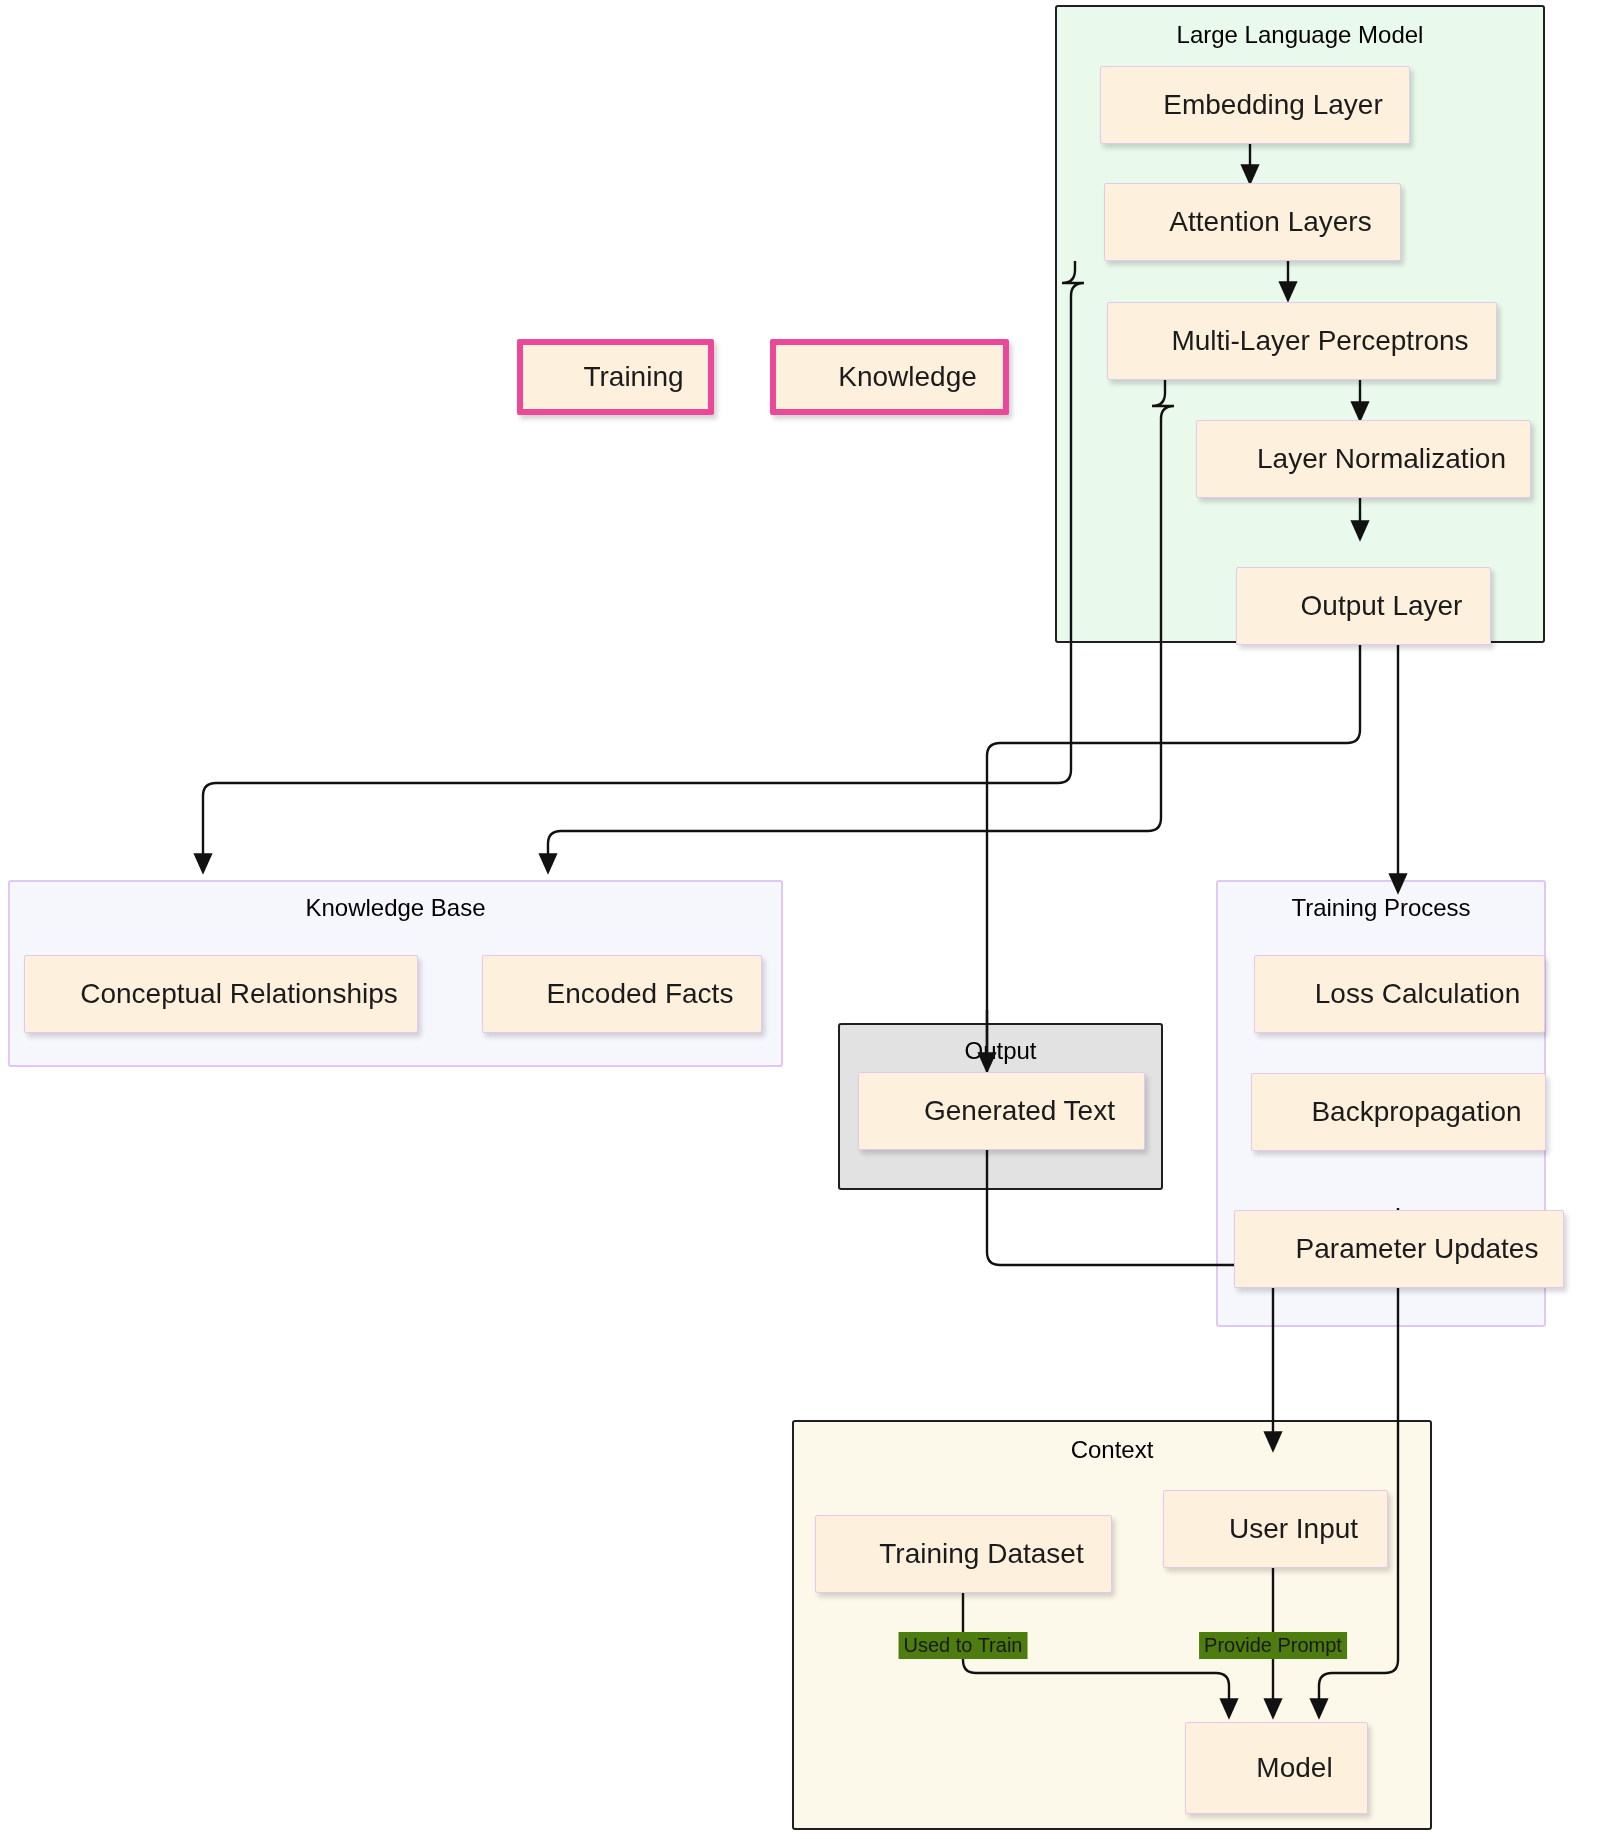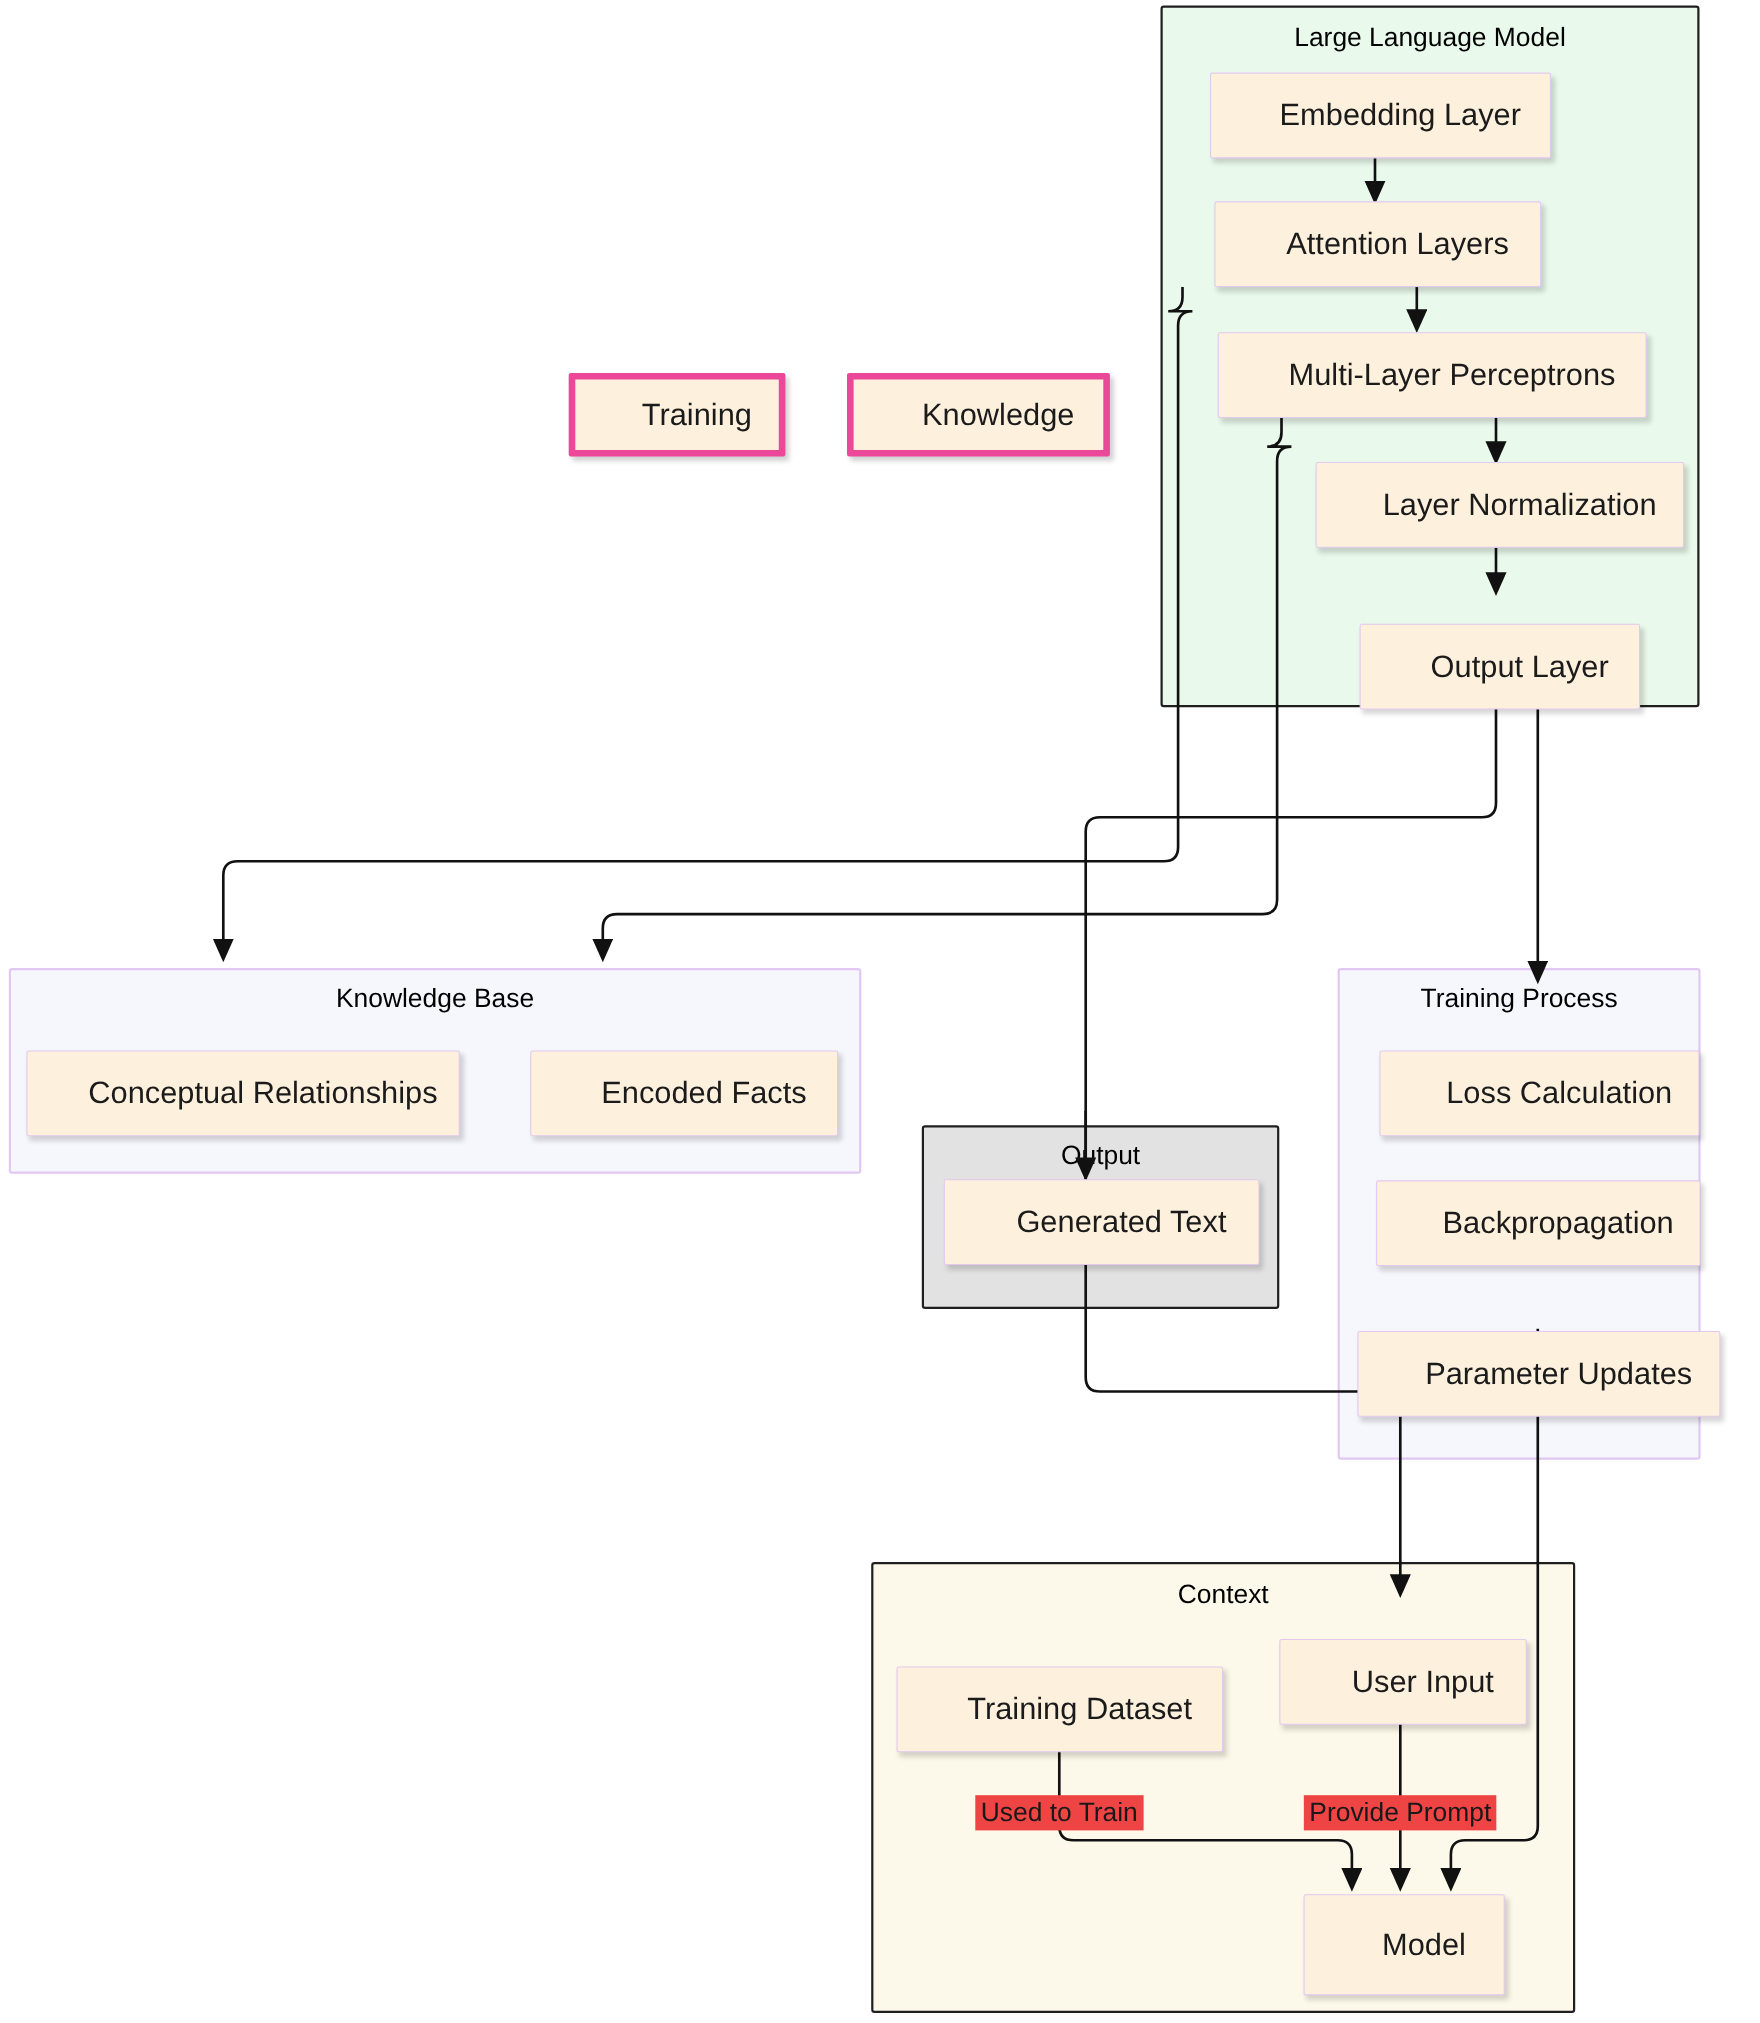--- a/index.html
+++ b/index.html
@@ -8,21 +8,21 @@
   svg#wires{position:absolute;left:0;top:0;width:1600px;height:1839px;pointer-events:none;}
 
   .cluster{position:absolute;box-sizing:border-box;border-width:2px;border-style:solid;border-radius:3px;}
   .cluster-title{position:absolute;left:0;right:0;text-align:center;font-size:24px;color:#000000;white-space:nowrap;}
 
   .node{position:absolute;box-sizing:border-box;display:flex;align-items:center;justify-content:center;
         background:#fdf0dc;border:1.5px solid #e4c9ef;border-radius:2px;
         box-shadow:3px 4px 5px rgba(0,0,0,.16);font-size:28px;color:#1b1b1b;text-align:center;line-height:1.15;padding-left:36px;}
   .node.plain{border:6px solid #ec4899;box-shadow:3px 4px 5px rgba(0,0,0,.18);}
 
-  .edge-label{position:absolute;background:#ef4444;color:#191919;font-size:24px;
+  .edge-label{position:absolute;background:#4d7c0f;color:#191919;font-size:20px;
               padding:2px 5px;white-space:nowrap;transform:translateX(-50%);}
 
   .c-llm{background:#e9f9ec;border-color:#1f1f1f;}
   .c-kb{background:#f6f6fd;border-color:#e0c8f2;}
   .c-out{background:#e2e2e2;border-color:#1f1f1f;}
   .c-train{background:#f6f6fd;border-color:#e0c8f2;}
   .c-ctx{background:#fdf9ea;border-color:#1f1f1f;}
 </style>
 </head>
 <body>

